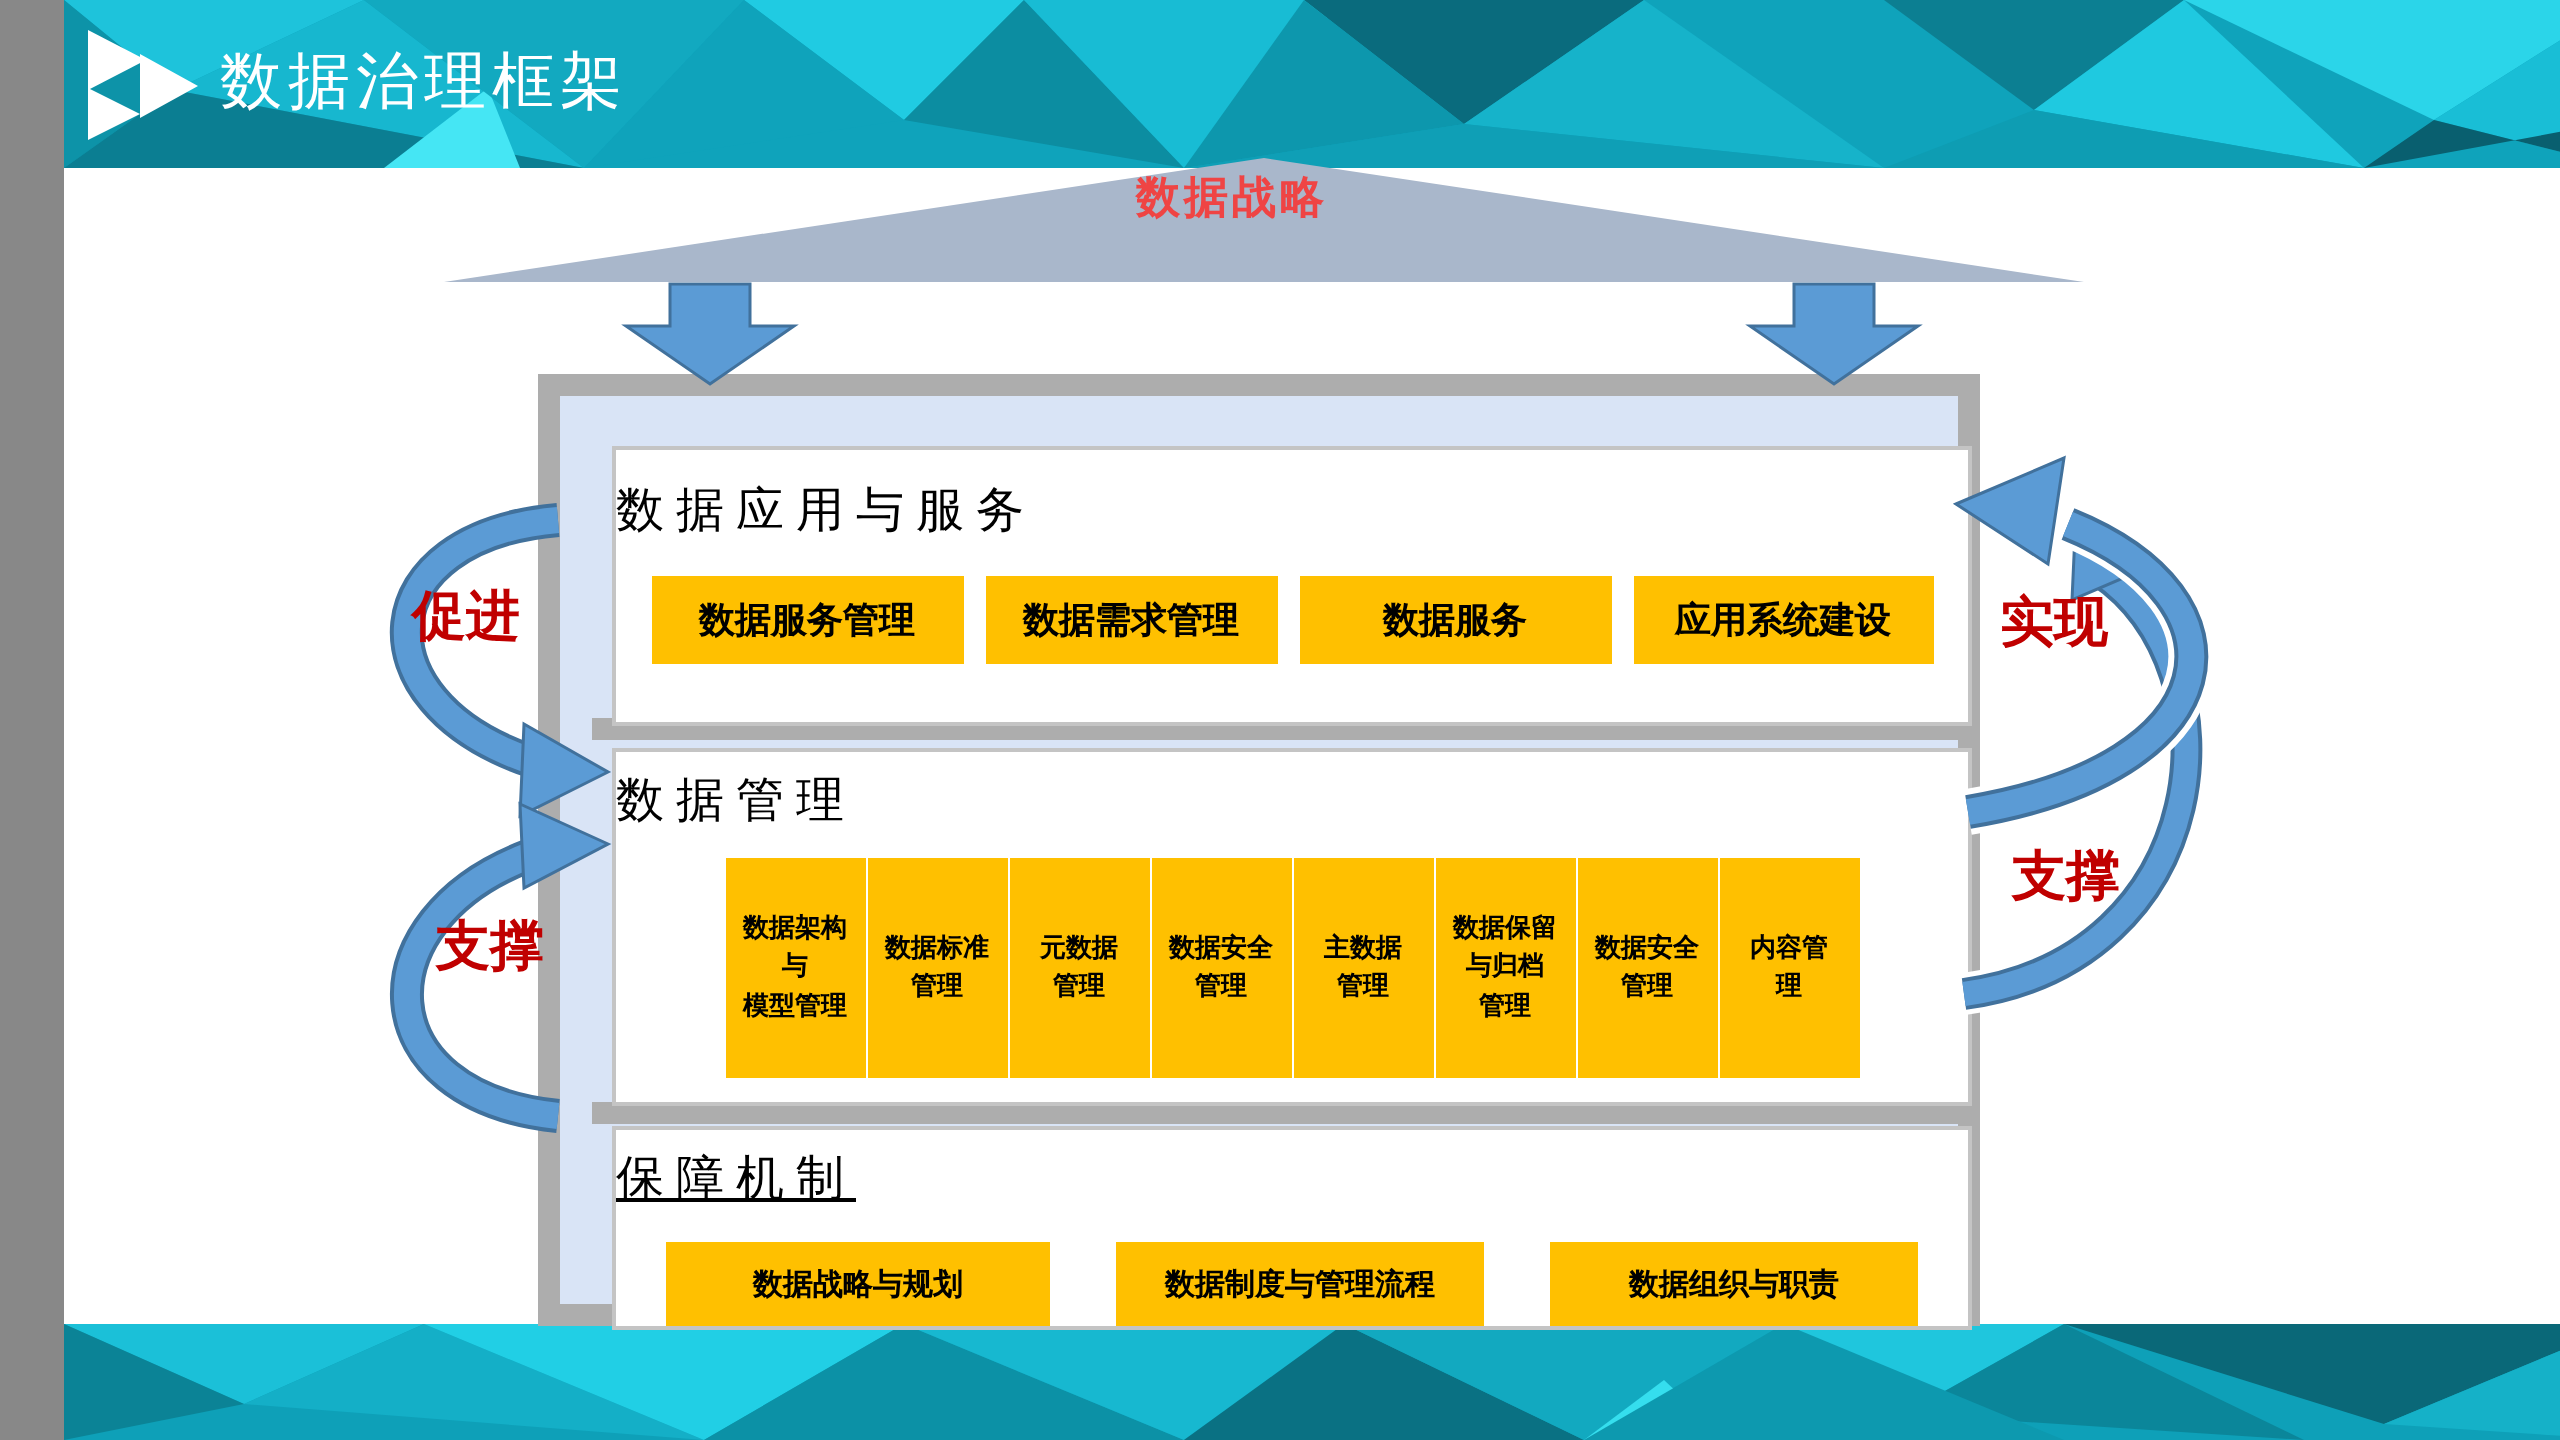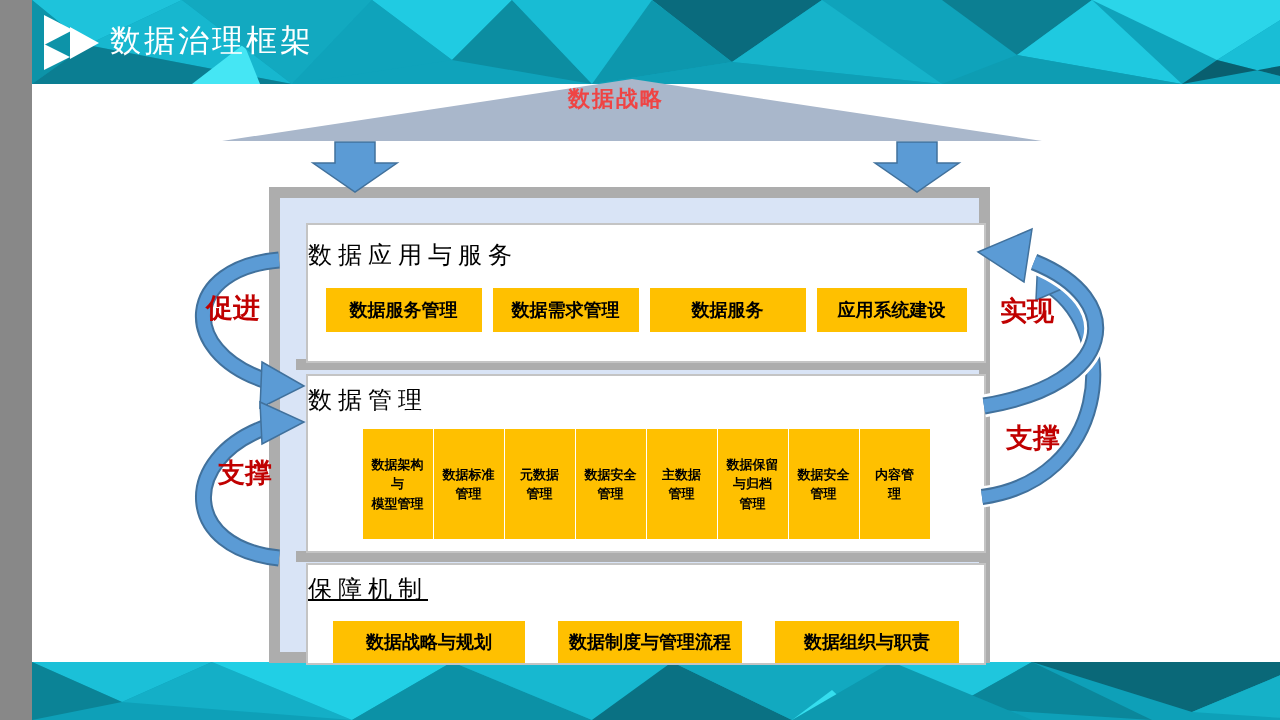--- a/index.html
+++ b/index.html
@@ -32,21 +32,21 @@
   .section-3 .section-title{margin-top:8px;text-decoration:underline;}
   .box-row{display:flex;justify-content:center;align-items:stretch;}
   .obox{background:#ffc000;color:#000000;font-weight:bold;display:flex;
         align-items:center;justify-content:center;text-align:center;}
   .row-1{margin-top:17px;gap:11px;}
   .row-1 .obox{height:44px;font-size:18px;}
   .row-1 .w1{width:156px;} .row-1 .w2{width:146px;} .row-1 .w3{width:156px;} .row-1 .w4{width:150px;}
   .row-2{margin-top:13px;gap:1px;}
   .row-2 .obox{width:70px;height:110px;font-size:13px;line-height:1.5;white-space:pre-line;}
   .row-3{margin-top:16px;gap:33px;}
-  .row-3 .obox{height:42px;font-size:18px;}
+  .row-3 .obox{height:42px;font-size:15px;}
   .row-3 .g1{width:192px;} .row-3 .g2{width:184px;} .row-3 .g3{width:184px;}
   
   .overlay{position:absolute;left:0;top:70px;width:1280px;height:600px;z-index:3;pointer-events:none;}
   
   .side-label{position:absolute;z-index:4;color:#c00000;font-size:27px;font-weight:bold;}
   .lbl-cujin{left:174px;top:290px;}
   .lbl-zhicheng-l{left:186px;top:455px;}
   .lbl-shixian{left:968px;top:293px;}
   .lbl-zhicheng-r{left:974px;top:420px;}
 </style>

